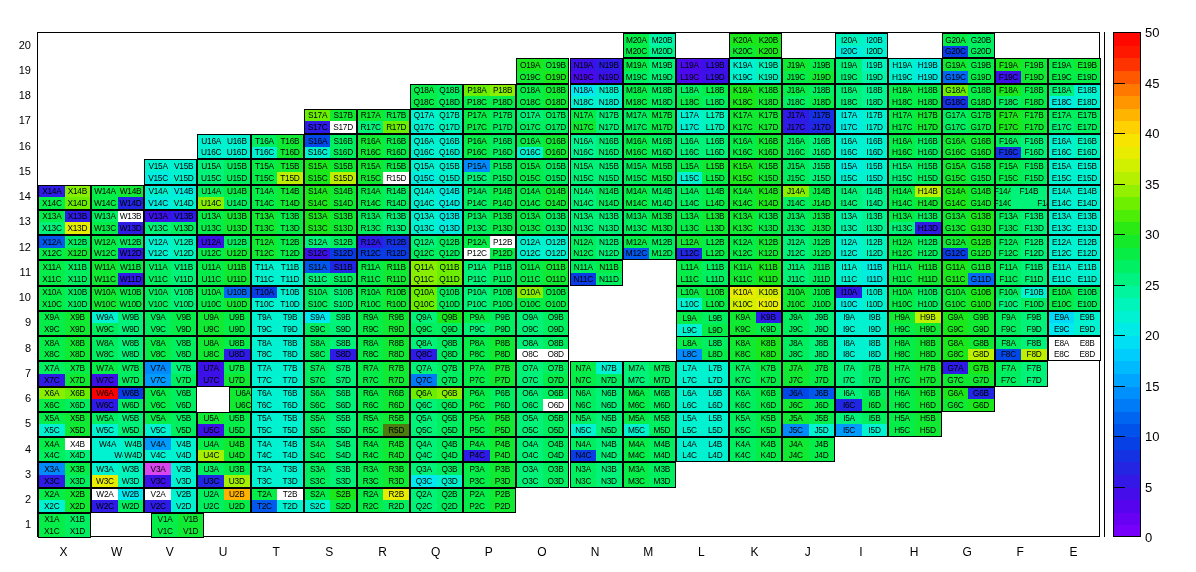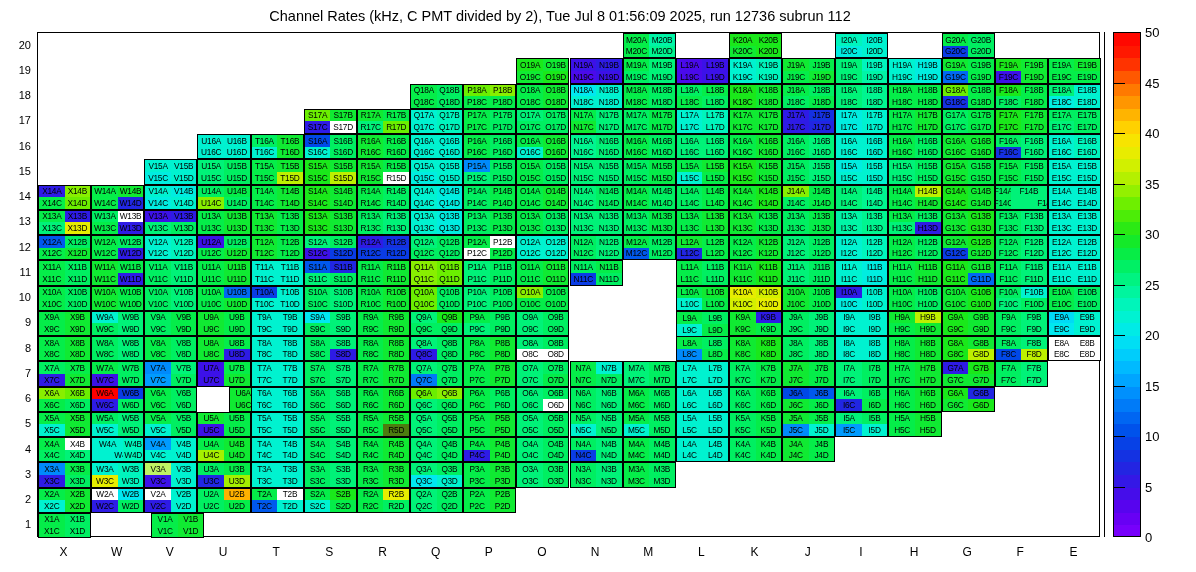--- a/index.html
+++ b/index.html
@@ -34,21 +34,20 @@
   #cbar .band{width:100%;}
   #cbarticks{position:absolute;left:1113px;top:32px;width:76px;height:505px;}
   #cbarticks .ct{position:absolute;left:32px;font-size:13px;transform:translateY(-50%);}
   #cbarticks .ctk{position:absolute;left:1px;width:11px;height:1.4px;background:#000;}
   #cbaraxis{position:absolute;left:1104px;top:32px;width:1.4px;height:505px;background:#000;}
 </style>
 </head>
 <body>
 
 <div id="root">
-  <div id="title">Channel Rates (kHz, C PMT divided by 2), Tue Jul  8 01:56:09 2025, run 12736 subrun 112</div>
 
   <div id="yaxis">
       <div style="top: 12.625px;">20</div>
       <div style="top: 37.875px;">19</div>
       <div style="top: 63.125px;">18</div>
       <div style="top: 88.375px;">17</div>
       <div style="top: 113.625px;">16</div>
       <div style="top: 138.875px;">15</div>
       <div style="top: 164.125px;">14</div>
       <div style="top: 189.375px;">13</div>
@@ -1753,21 +1752,21 @@
           <div class="sub" style="background: rgb(46, 27, 229);">X3C</div>
           <div class="sub" style="background: rgb(0, 239, 97);">X3D</div>
         </div>
         <div class="blk" style="left: 53.15px; top: 429.25px; width: 53.15px; height: 25.25px;">
           <div class="sub" style="background: rgb(0, 242, 208);">W3A</div>
           <div class="sub" style="background: rgb(0, 245, 189);">W3B</div>
           <div class="sub" style="background: rgb(230, 237, 0);">W3C</div>
           <div class="sub" style="background: rgb(0, 245, 189);">W3D</div>
         </div>
         <div class="blk" style="left: 106.3px; top: 429.25px; width: 53.15px; height: 25.25px;">
-          <div class="sub" style="background: #bef264;">V3A</div>
+          <div class="sub" style="background: #d946ef;">V3A</div>
           <div class="sub" style="background: rgb(0, 242, 208);">V3B</div>
           <div class="sub" style="background: rgb(60, 17, 232);">V3C</div>
           <div class="sub" style="background: rgb(0, 242, 208);">V3D</div>
         </div>
         <div class="blk" style="left: 159.45px; top: 429.25px; width: 53.15px; height: 25.25px;">
           <div class="sub" style="background: rgb(0, 239, 97);">U3A</div>
           <div class="sub" style="background: rgb(5, 237, 73);">U3B</div>
           <div class="sub" style="background: rgb(33, 38, 226);">U3C</div>
           <div class="sub" style="background: rgb(165, 240, 0);">U3D</div>
         </div>

